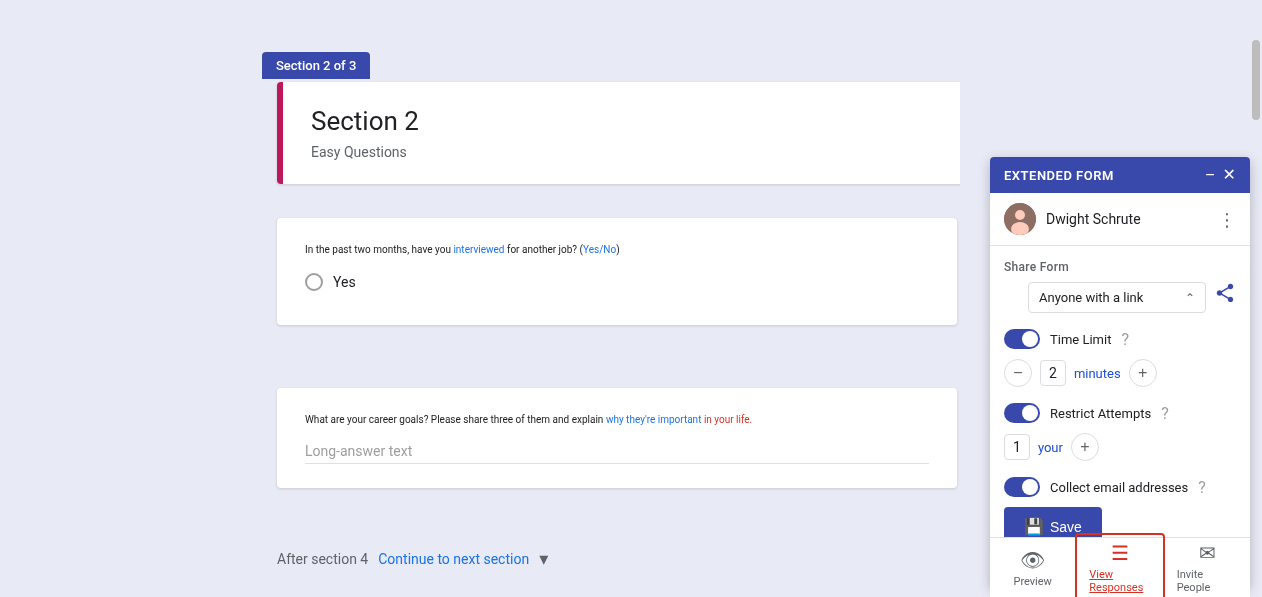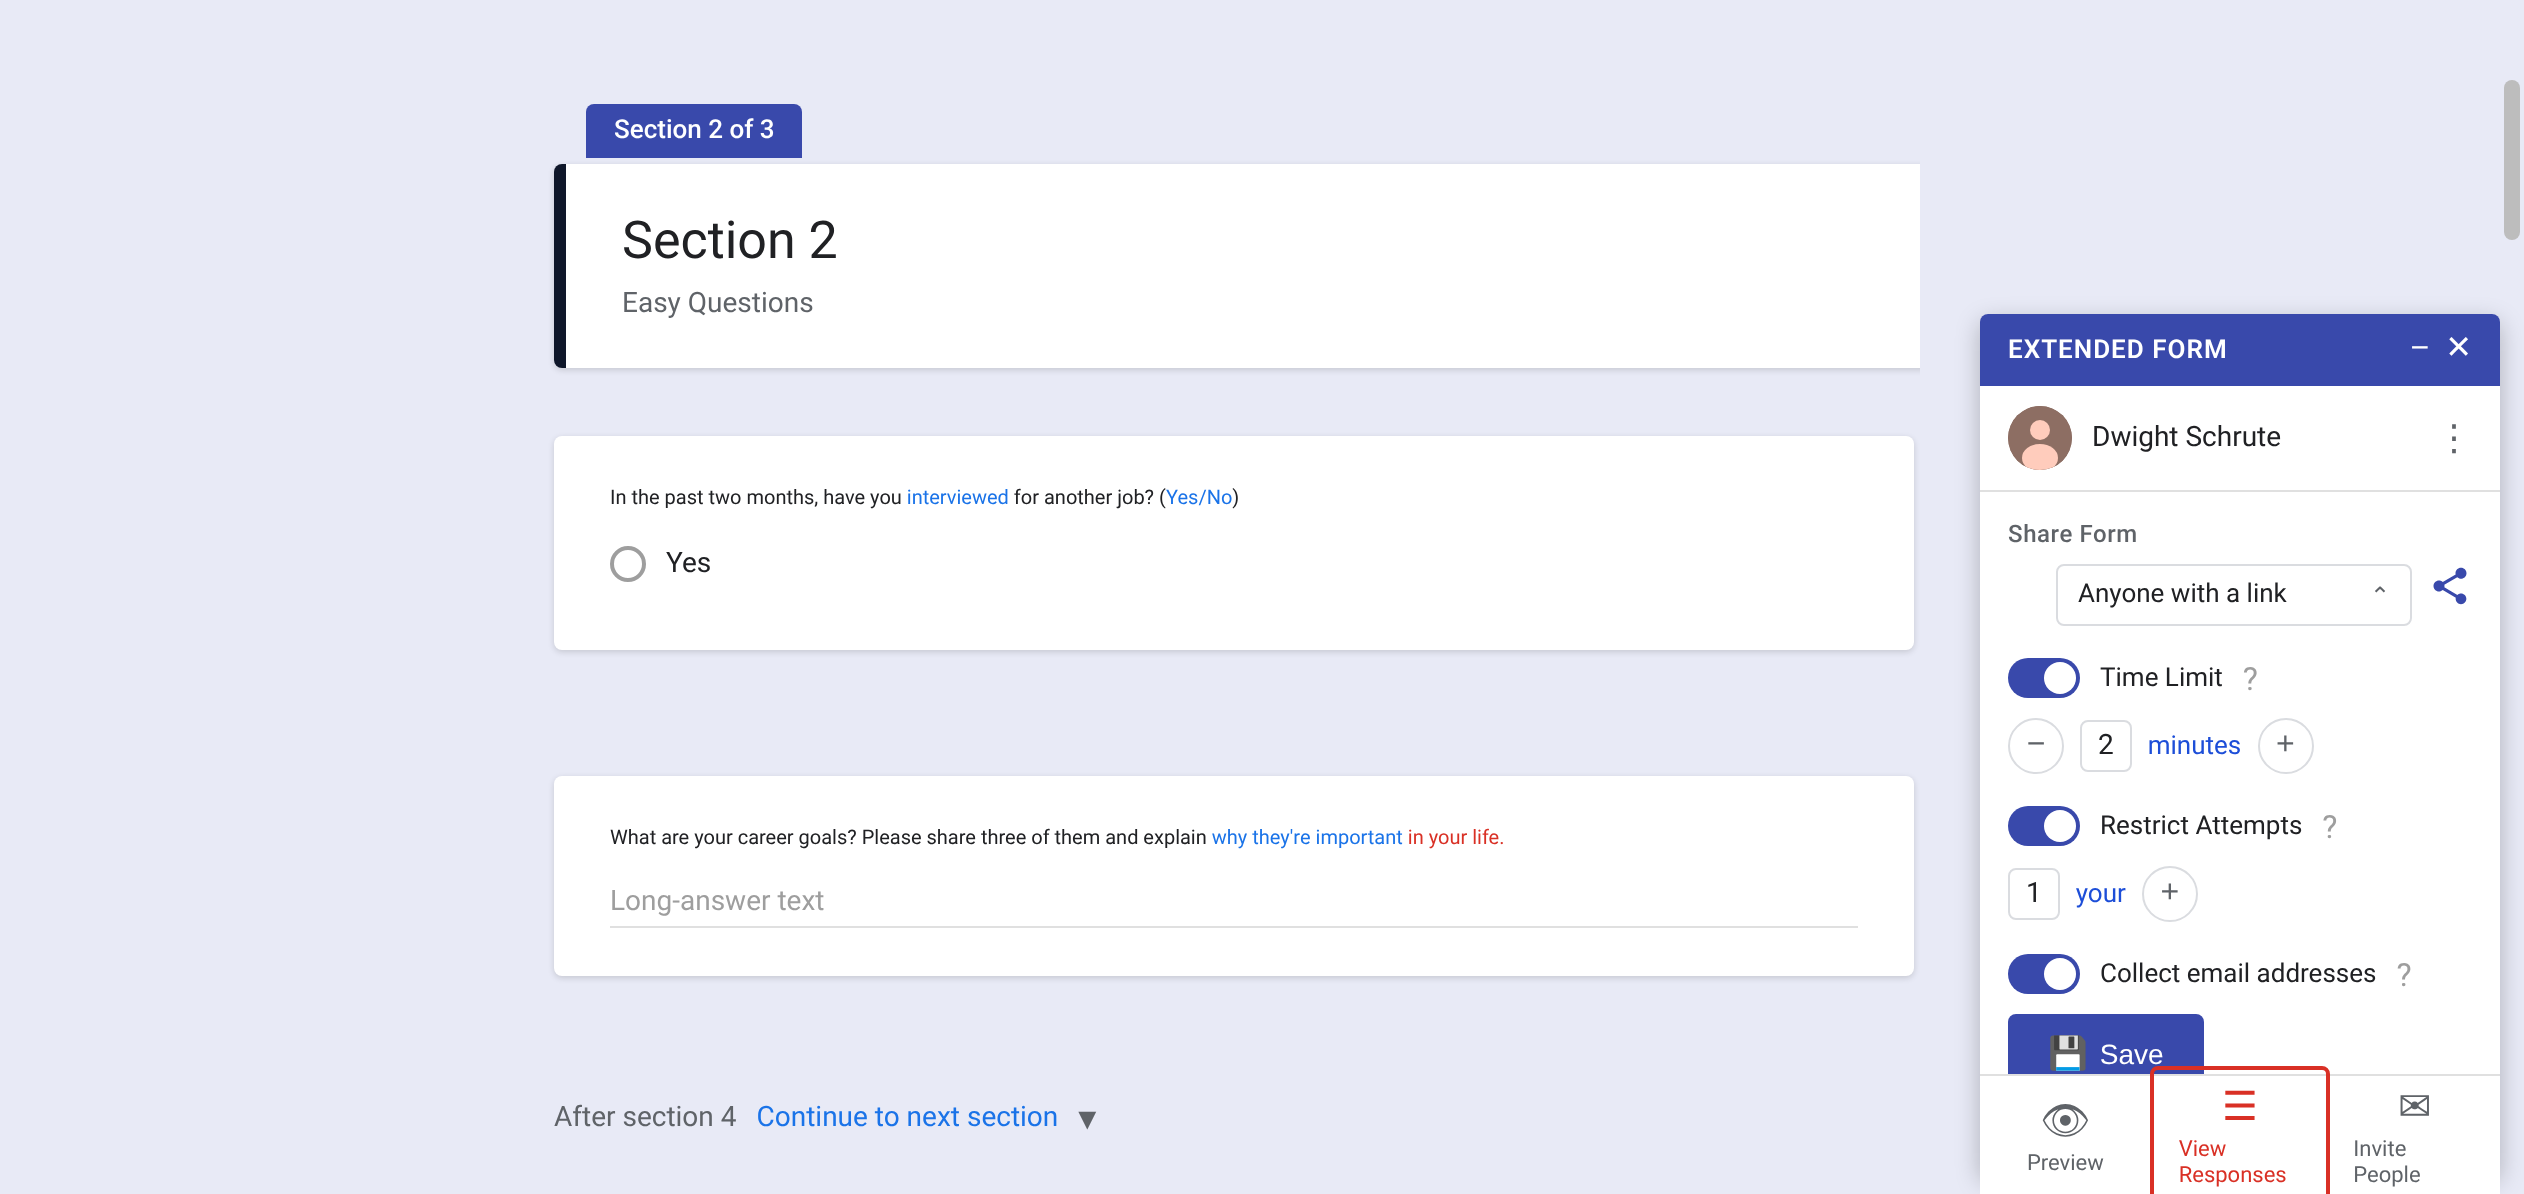--- a/index.html
+++ b/index.html
@@ -19,40 +19,40 @@
       width: 960px;
       height: 597px;
       background: #e8eaf6;
       overflow: hidden;
     }
 
     
     .section-badge {
       position: absolute;
       top: 52px;
-      left: 293px;
+      left: 262px;
       background: #3949ab;
       color: white;
       font-size: 13px;
       font-weight: 500;
       padding: 6px 14px;
       border-radius: 4px 4px 0 0;
       z-index: 2;
       text-align: right;
     }
 
     
     .section-card {
       position: absolute;
       top: 82px;
       left: 277px;
       width: 780px;
       background: white;
       border-radius: 4px;
-      border-left: 6px solid #0f172a;
+      border-left: 6px solid #be185d;
       box-shadow: 0 1px 3px rgba(0,0,0,0.15);
       padding: 24px 28px 24px 28px;
     }
 
     .section-card-header {
       display: flex;
       justify-content: space-between;
       align-items: flex-start;
     }
 
@@ -440,21 +440,21 @@
       color: #5f6368;
     }
 
     .bottom-item.active .bottom-item-icon { color: #d93025; }
 
     .bottom-item-label {
       font-size: 11px;
       color: #5f6368;
     }
 
-    .bottom-item.active .bottom-item-label { color: #d93025; }
+    .bottom-item.active .bottom-item-label { color: #d93025; text-decoration: underline; }
   </style>
 </head>
 <body>
 
 <div class="main-area">
 
   <div class="section-badge">
     <span>Section 2 of 3</span>
   </div>
 

